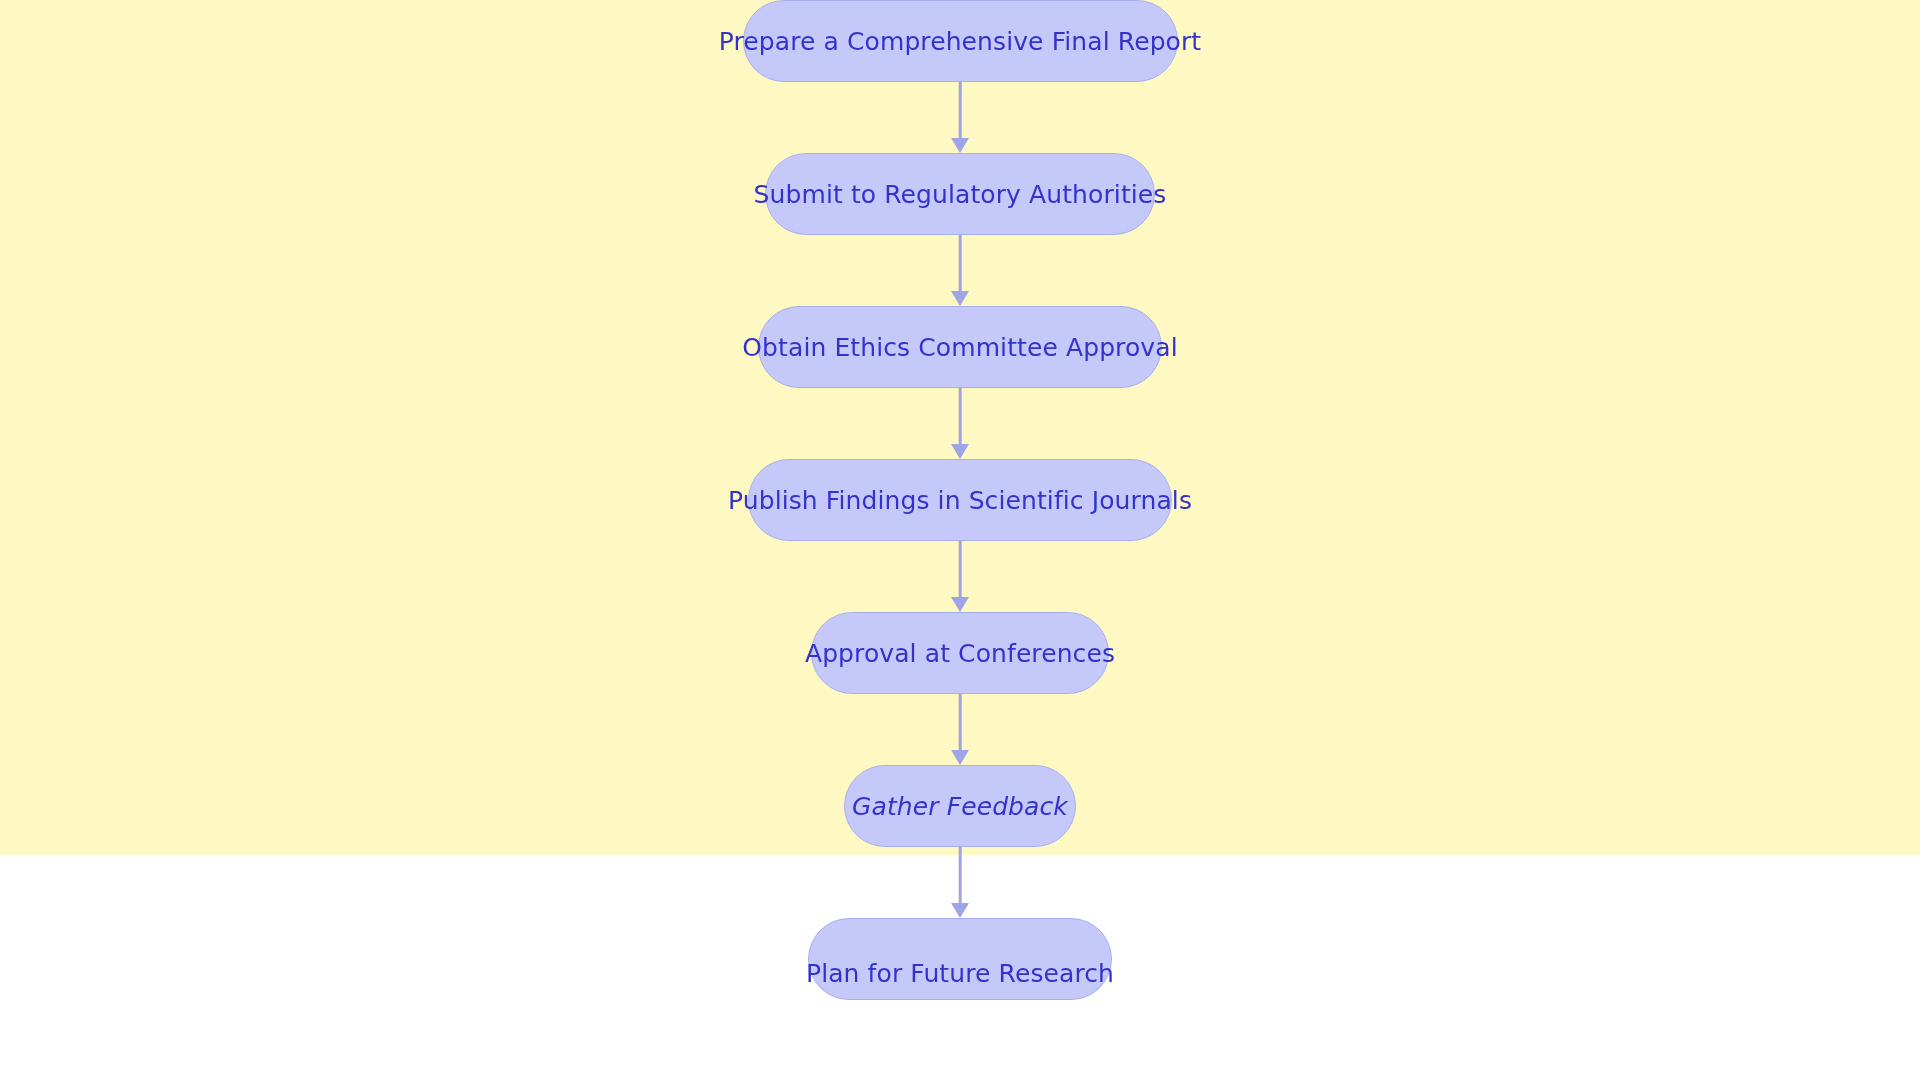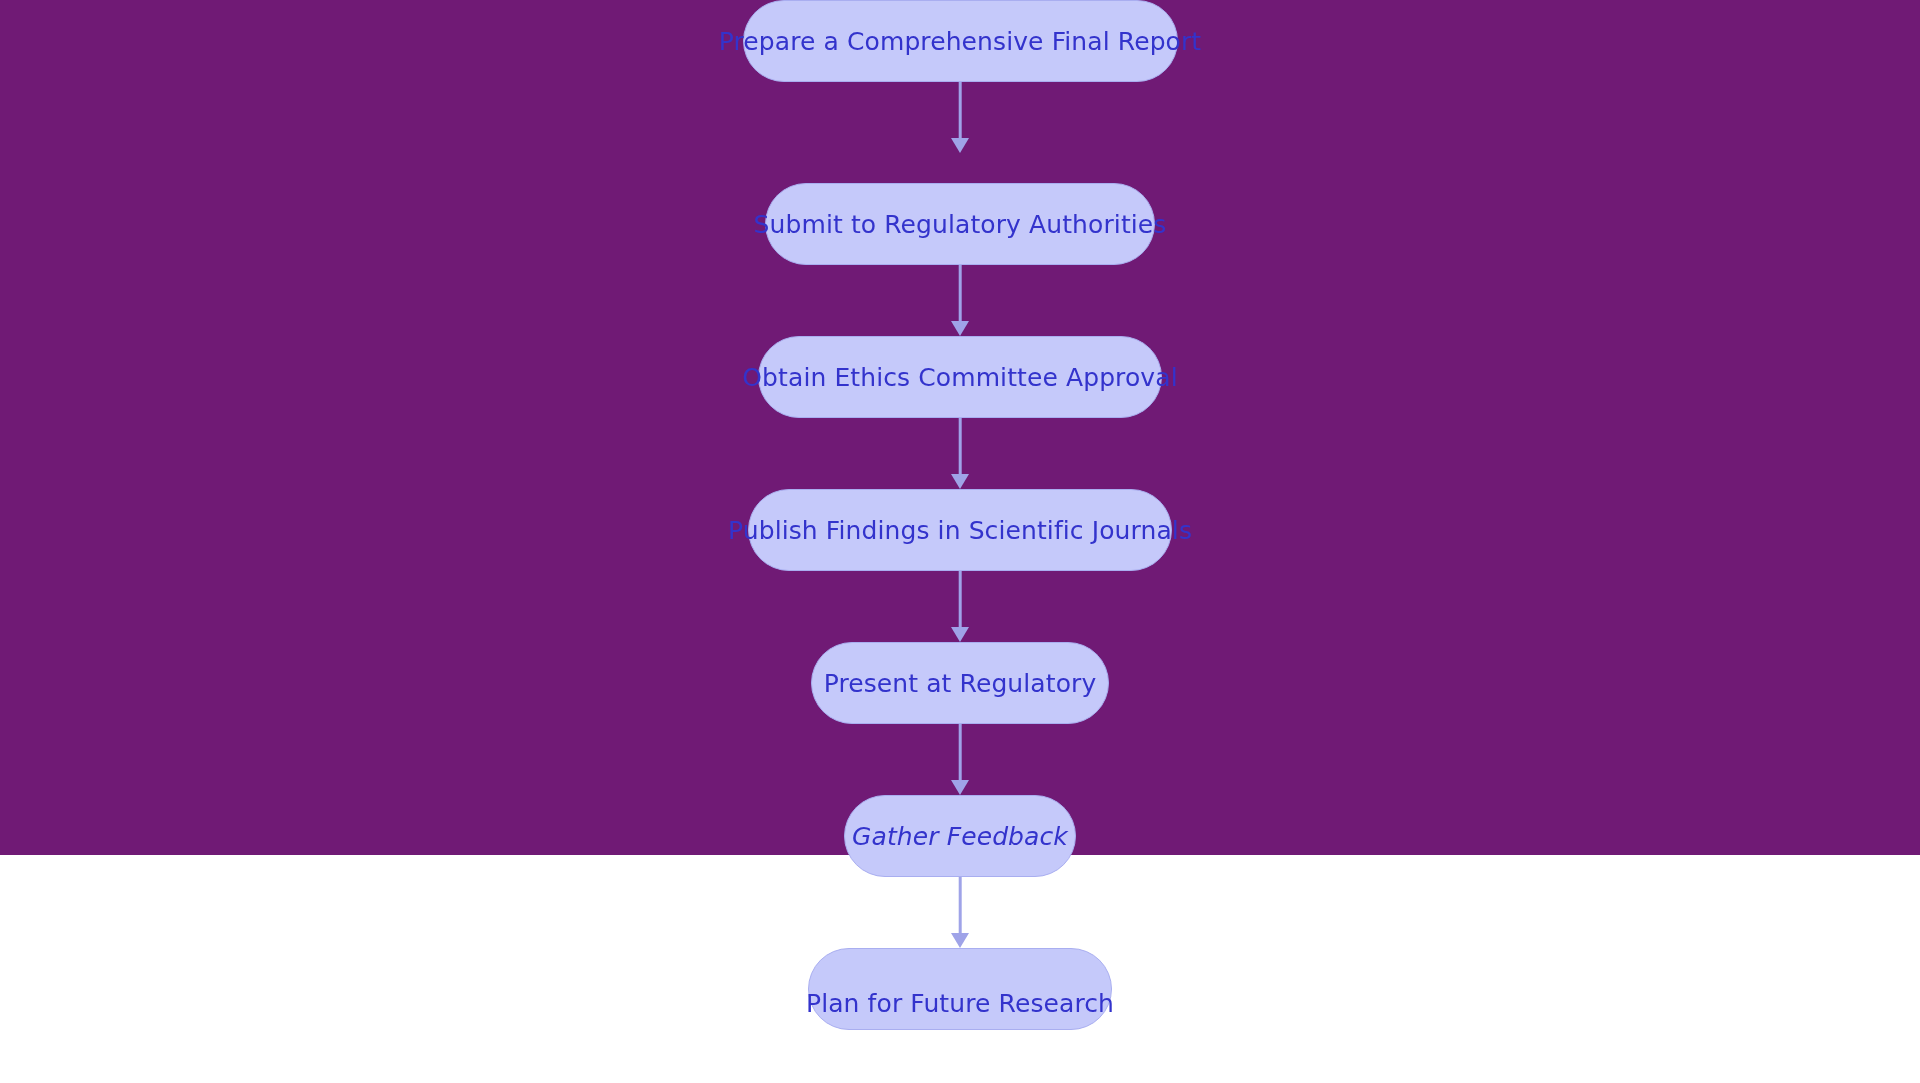--- a/index.html
+++ b/index.html
@@ -11,21 +11,21 @@
     width: 1920px;
     height: 1083px;
     font-family: "DejaVu Sans", sans-serif;
     overflow: hidden;
   }
 
   #flowchart-canvas {
     position: relative;
     width: 1920px;
     height: 855px;
-    background: #701a75;
+    background: #fef9c3;
   }
 
   .flow-column {
     position: absolute;
     left: 0;
     top: 0;
     width: 1920px;
     height: 1083px;
     display: flex;
     flex-direction: column;
@@ -90,21 +90,21 @@
 
     <div class="node" style="width: 435px; background: rgb(197, 201, 250); border-color: rgb(169, 174, 240);">
       <span class="node-label" style="color: rgb(51, 51, 204);">Prepare a Comprehensive Final Report</span>
     </div>
 
     <div class="connector">
       <div class="stem" style="background: rgb(159, 163, 232);"></div>
       <div class="head" style="border-top-color: rgb(159, 163, 232);"></div>
     </div>
 
-    <div class="node" style="width: 390px; background: rgb(197, 201, 250); border-color: rgb(169, 174, 240); margin-top: 30px;">
+    <div class="node" style="width: 390px; background: rgb(197, 201, 250); border-color: rgb(169, 174, 240);">
       <span class="node-label" style="color: rgb(51, 51, 204);">Submit to Regulatory Authorities</span>
     </div>
 
     <div class="connector">
       <div class="stem" style="background: rgb(159, 163, 232);"></div>
       <div class="head" style="border-top-color: rgb(159, 163, 232);"></div>
     </div>
 
     <div class="node" style="width: 404px; background: rgb(197, 201, 250); border-color: rgb(169, 174, 240);">
       <span class="node-label" style="color: rgb(51, 51, 204);">Obtain Ethics Committee Approval</span>
@@ -118,21 +118,21 @@
     <div class="node" style="width: 424px; background: rgb(197, 201, 250); border-color: rgb(169, 174, 240);">
       <span class="node-label" style="color: rgb(51, 51, 204);">Publish Findings in Scientific Journals</span>
     </div>
 
     <div class="connector">
       <div class="stem" style="background: rgb(159, 163, 232);"></div>
       <div class="head" style="border-top-color: rgb(159, 163, 232);"></div>
     </div>
 
     <div class="node" style="width: 298px; background: rgb(197, 201, 250); border-color: rgb(169, 174, 240);">
-      <span class="node-label" style="color: rgb(51, 51, 204);">Present at Regulatory</span>
+      <span class="node-label" style="color: rgb(51, 51, 204);">Approval at Conferences</span>
     </div>
 
     <div class="connector">
       <div class="stem" style="background: rgb(159, 163, 232);"></div>
       <div class="head" style="border-top-color: rgb(159, 163, 232);"></div>
     </div>
 
     <div class="node" style="width: 232px; background: rgb(197, 201, 250); border-color: rgb(169, 174, 240); font-style: italic;">
       <span class="node-label" style="color: rgb(51, 51, 204);">Gather Feedback</span>
     </div>

